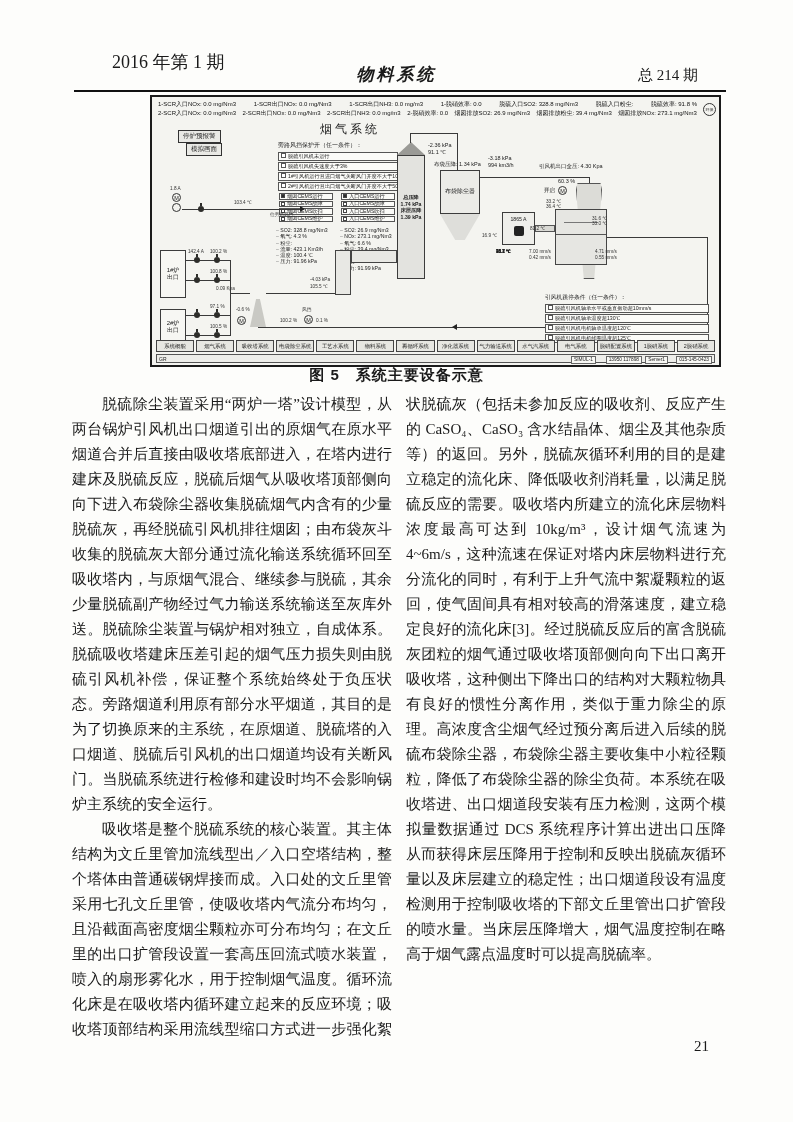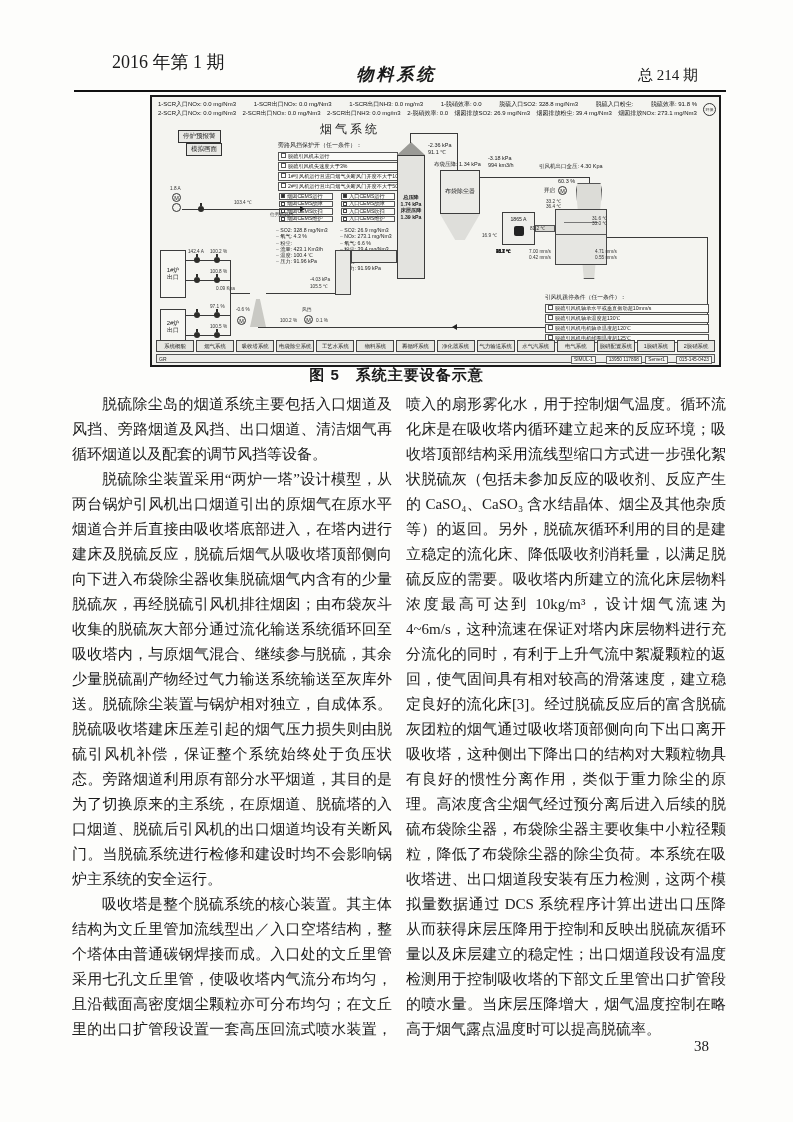--- a/index.html
+++ b/index.html
@@ -319,19 +319,18 @@
     <span class="sf" style="right:118px" data-bind="figure.status_bar.f1">SIMUL-1</span>
     <span class="sf" style="right:72px" data-bind="figure.status_bar.f2">13950 117898</span>
     <span class="sf" style="right:46px" data-bind="figure.status_bar.f3">Server1</span>
     <span class="sf" style="right:2px" data-bind="figure.status_bar.f4">015-145-0423</span>
   </div>
 </div>
 
 <div class="abs caption" data-bind="figure.caption">图 5　系统主要设备示意</div>
 
 <div class="abs article">
-  <p data-bind="article.blocks.1.text">脱硫除尘岛的烟道系统主要包括入口烟道及风挡、旁路烟道及风挡、出口烟道、清洁烟气再循环烟道以及配套的调节风挡等设备。</p>
   <p data-bind="article.blocks.2.text">脱硫除尘装置采用“两炉一塔”设计模型，从两台锅炉引风机出口烟道引出的原烟气在原水平烟道合并后直接由吸收塔底部进入，在塔内进行建床及脱硫反应，脱硫后烟气从吸收塔顶部侧向向下进入布袋除尘器收集脱硫烟气内含有的少量脱硫灰，再经脱硫引风机排往烟囱；由布袋灰斗收集的脱硫灰大部分通过流化输送系统循环回至吸收塔内，与原烟气混合、继续参与脱硫，其余少量脱硫副产物经过气力输送系统输送至灰库外送。脱硫除尘装置与锅炉相对独立，自成体系。脱硫吸收塔建床压差引起的烟气压力损失则由脱硫引风机补偿，保证整个系统始终处于负压状态。旁路烟道利用原有部分水平烟道，其目的是为了切换原来的主系统，在原烟道、脱硫塔的入口烟道、脱硫后引风机的出口烟道均设有关断风门。当脱硫系统进行检修和建设时均不会影响锅炉主系统的安全运行。</p>
   <p data-bind="article.blocks.4.text">吸收塔是整个脱硫系统的核心装置。其主体结构为文丘里管加流线型出／入口空塔结构，整个塔体由普通碳钢焊接而成。入口处的文丘里管采用七孔文丘里管，使吸收塔内气流分布均匀，且沿截面高密度烟尘颗粒亦可分布均匀；在文丘里的出口扩管段设置一套高压回流式喷水装置，喷入的扇形雾化水，用于控制烟气温度。循环流化床是在吸收塔内循环建立起来的反应环境；吸收塔顶部结构采用流线型缩口方式进一步强化絮状脱硫灰（包括未参加反应的吸收剂、反应产生的 CaSO₄、CaSO₃ 含水结晶体、烟尘及其他杂质等）的返回。另外，脱硫灰循环利用的目的是建立稳定的流化床、降低吸收剂消耗量，以满足脱硫反应的需要。吸收塔内所建立的流化床层物料浓度最高可达到 10kg/m³，设计烟气流速为 4~6m/s，这种流速在保证对塔内床层物料进行充分流化的同时，有利于上升气流中絮凝颗粒的返回，使气固间具有相对较高的滑落速度，建立稳定良好的流化床[3]。经过脱硫反应后的富含脱硫灰团粒的烟气通过吸收塔顶部侧向向下出口离开吸收塔，这种侧出下降出口的结构对大颗粒物具有良好的惯性分离作用，类似于重力除尘的原理。高浓度含尘烟气经过预分离后进入后续的脱硫布袋除尘器，布袋除尘器主要收集中小粒径颗粒，降低了布袋除尘器的除尘负荷。本系统在吸收塔进、出口烟道段安装有压力检测，这两个模拟量数据通过 DCS 系统程序计算出进出口压降从而获得床层压降用于控制和反映出脱硫灰循环量以及床层建立的稳定性；出口烟道段设有温度检测用于控制吸收塔的下部文丘里管出口扩管段的喷水量。当床层压降增大，烟气温度控制在略高于烟气露点温度时可以提高脱硫率。</p>
 
 </div>
 
-<div class="abs pageno" data-bind="footer.page_number">38</div>
+<div class="abs pageno" data-bind="footer.page_number">21</div>
 
 </body></html>

